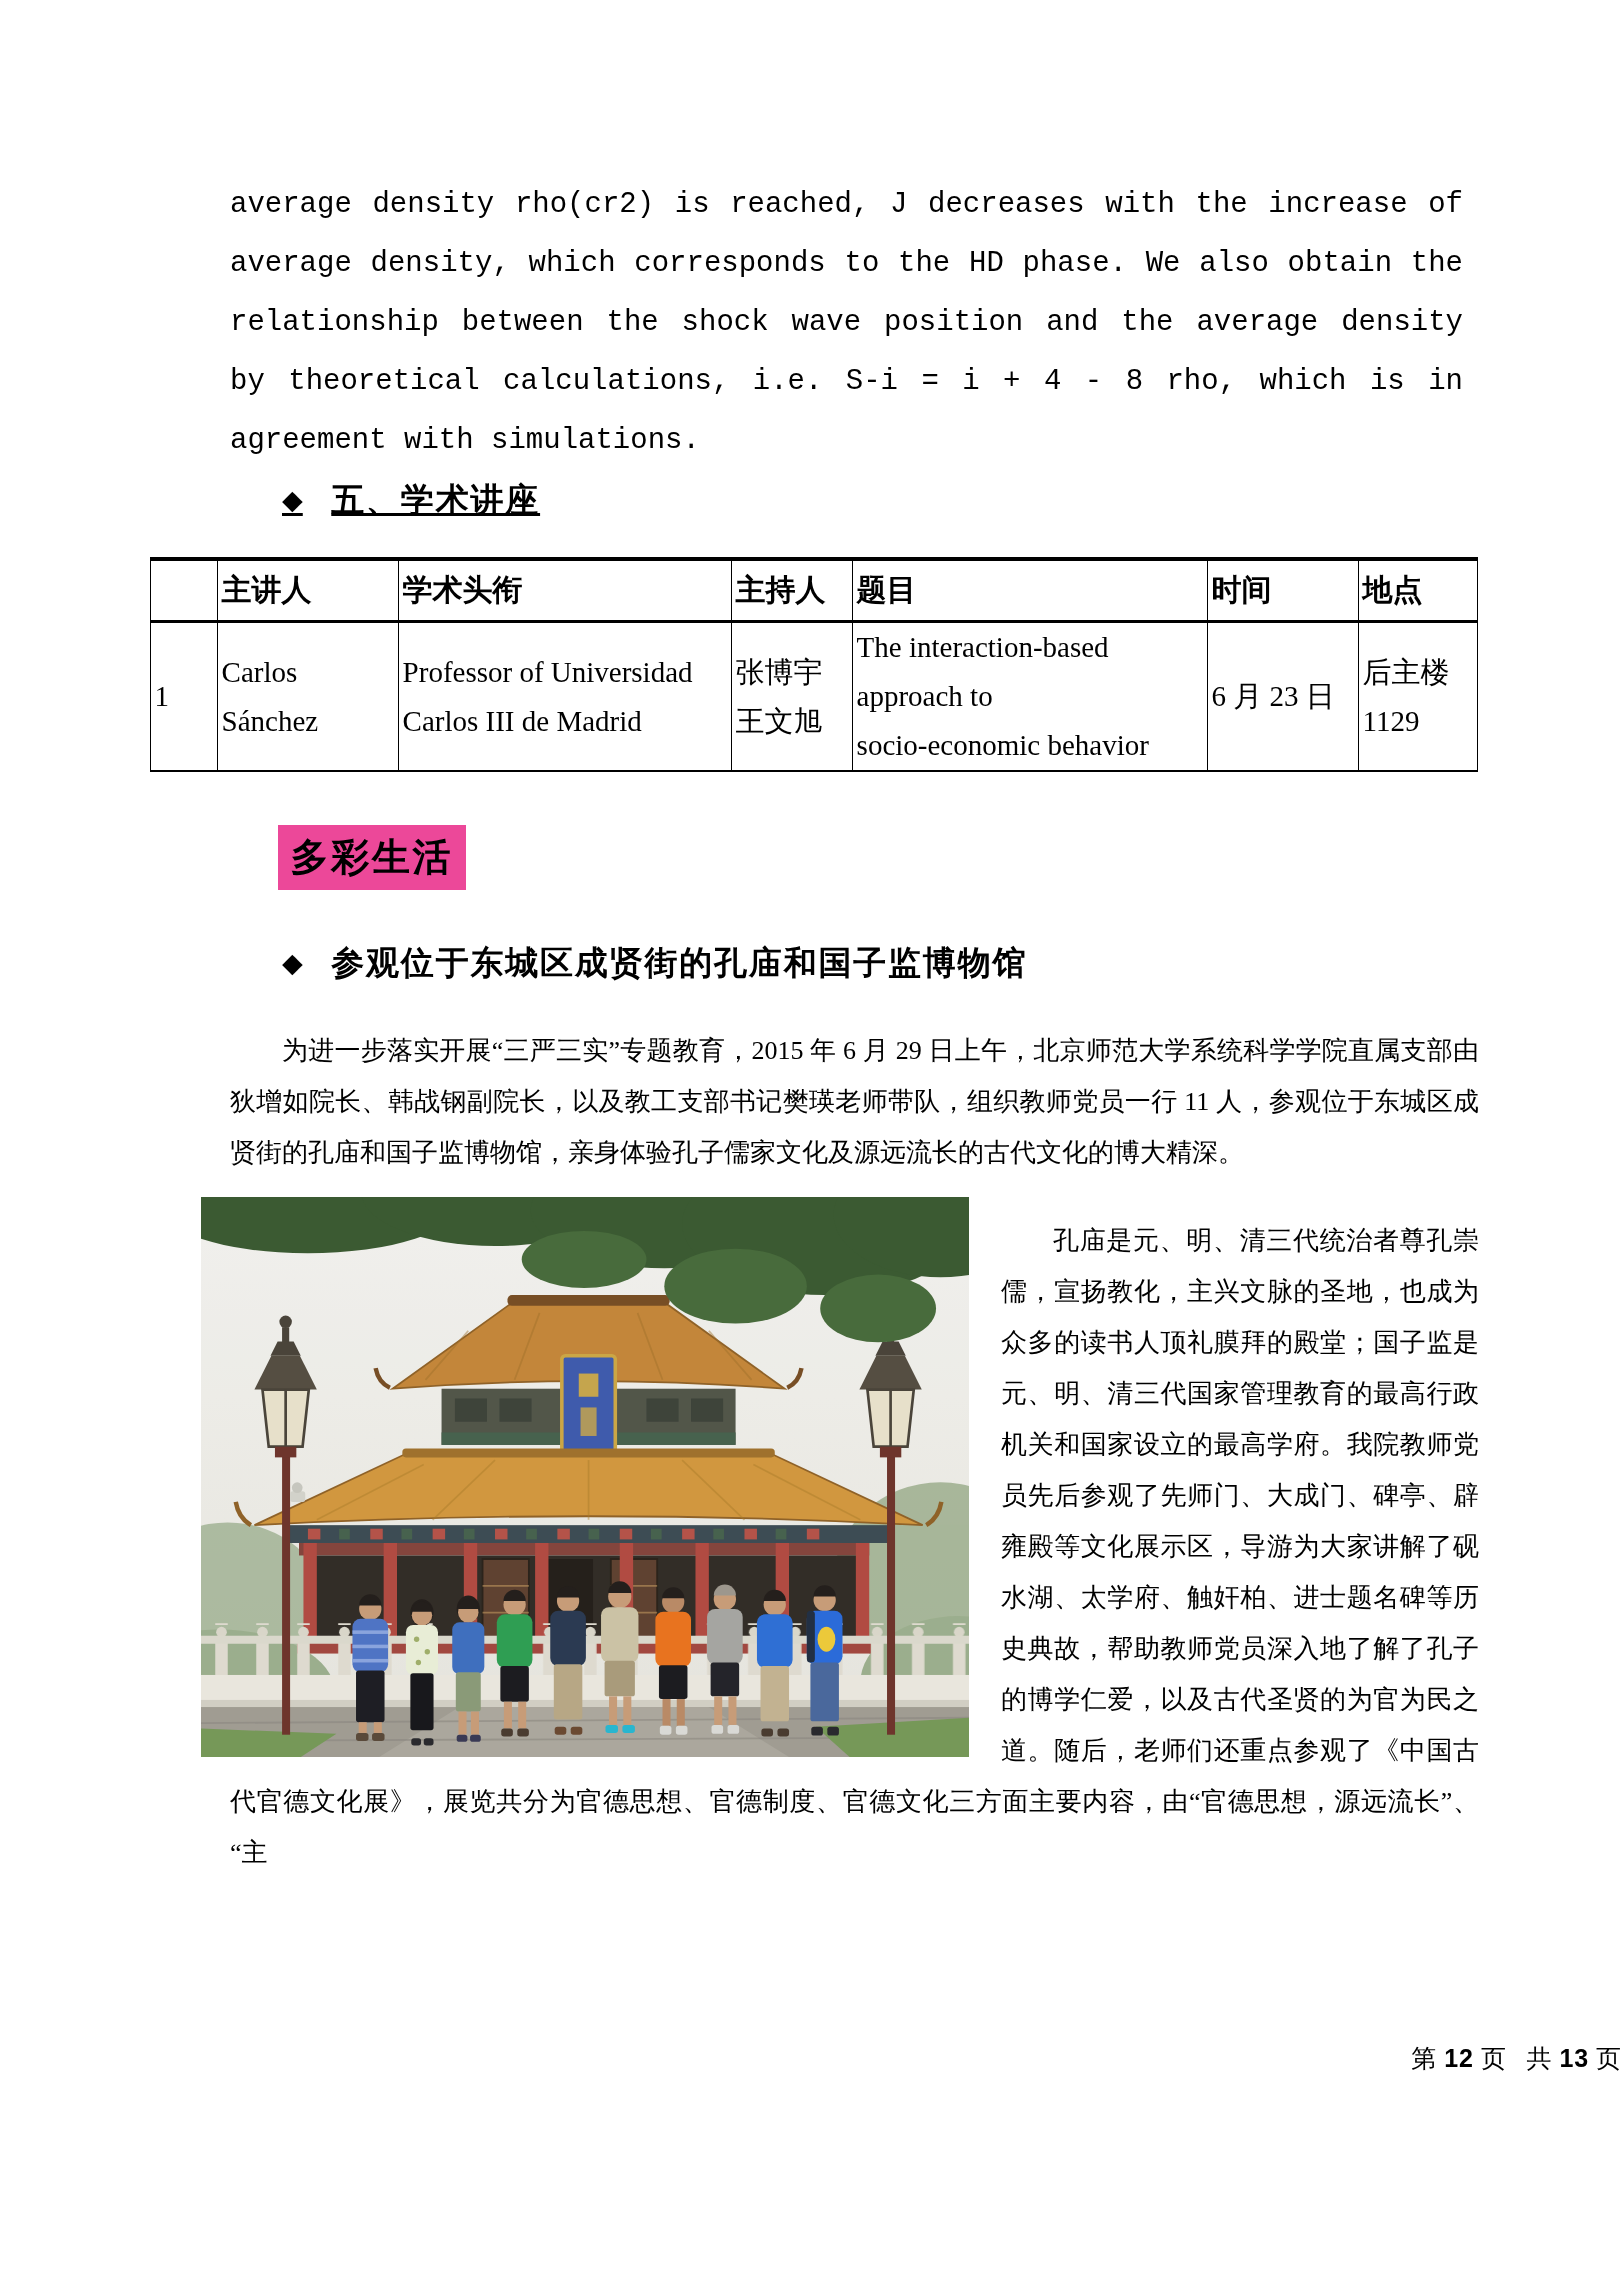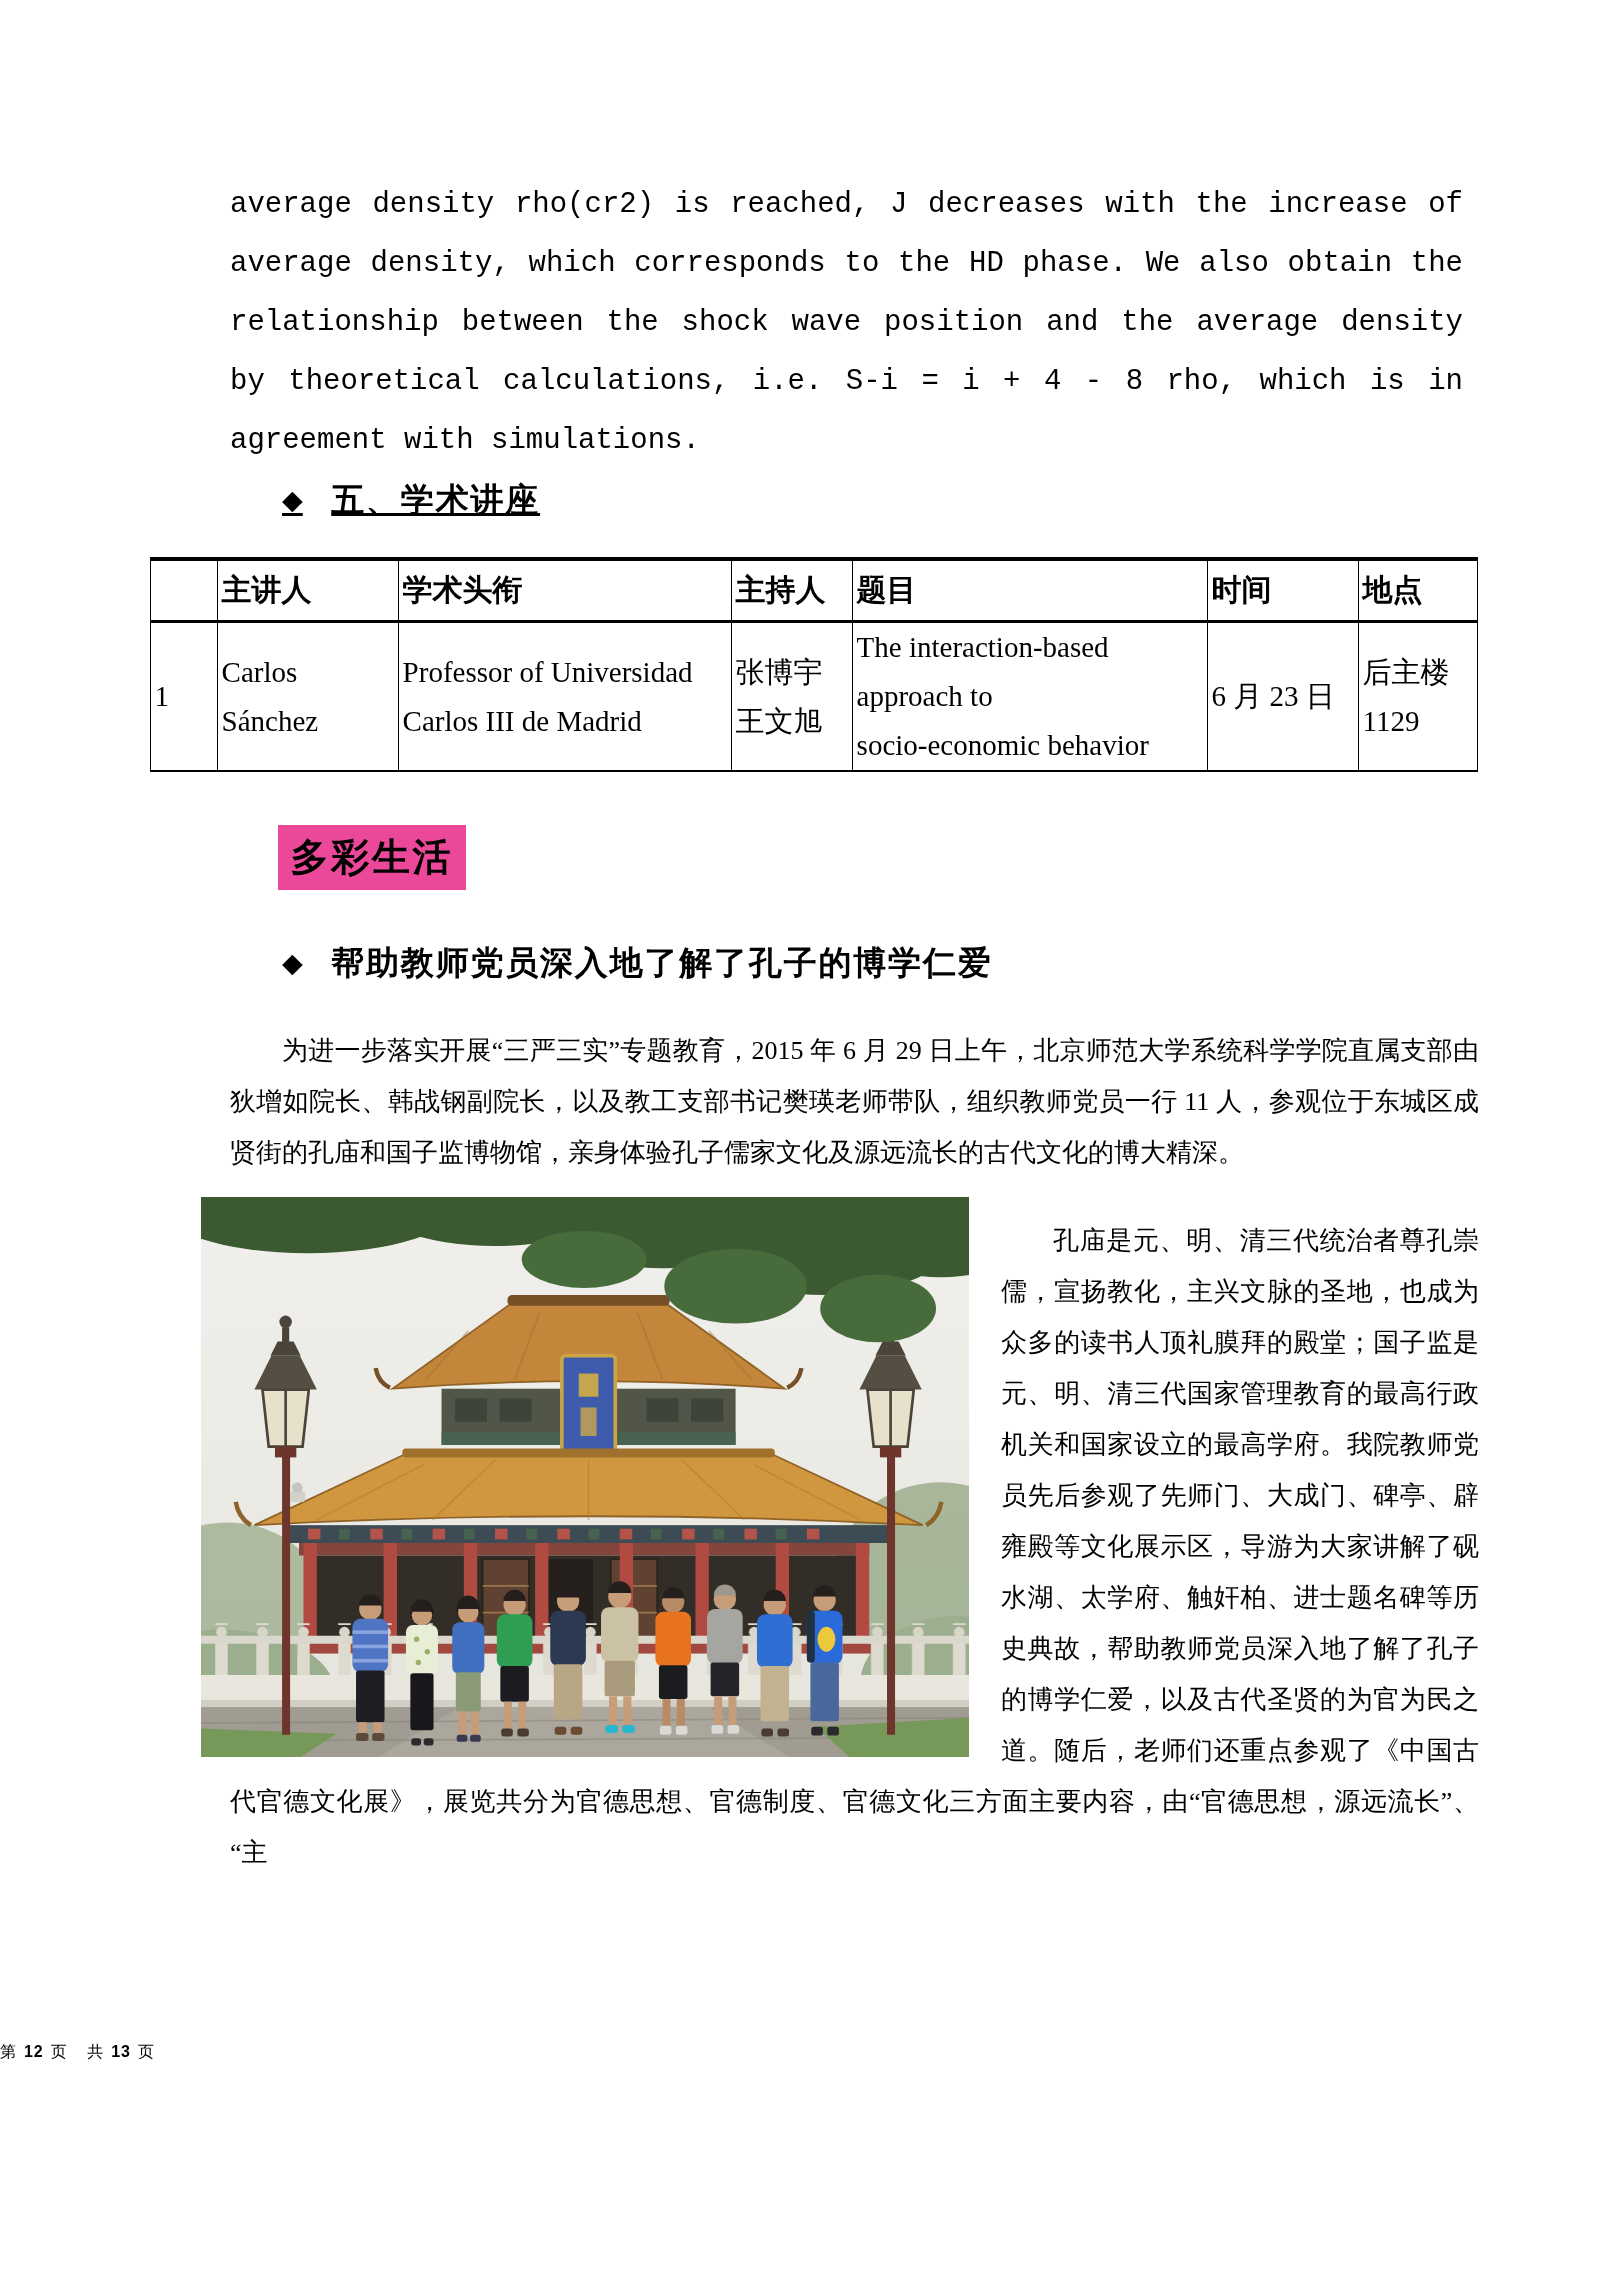--- a/index.html
+++ b/index.html
@@ -51,22 +51,22 @@
   #cnblock p{margin:0;}
   .indent2{text-indent:2em;}
   #para2-wrap{margin-top:37px;text-indent:2em;}
   .photo-float{
     float:left;width:768px;height:560px;
     margin:-18px 32px 0 -29px;
   }
   .photo-float svg{display:block;width:768px;height:560px;}
   
   #footer{
-    left:0;top:2042px;width:1622px;text-align:left;
-    font-size:16px;letter-spacing:0.9px;
+    left:0;top:2042px;width:1622px;text-align:right;
+    font-size:25px;letter-spacing:0.9px;
   }
   #footer .pagenum{
     font-family:"Liberation Sans","DejaVu Sans",sans-serif;
     font-weight:bold;margin:0 7.1px;
   }
   #footer .gap{margin-left:19.6px;}
 </style>
 </head>
 <body>
 
@@ -112,21 +112,21 @@
         <td>6 月 23 日</td>
         <td>后主楼
 1129</td>
       </tr>
     </tbody>
   </table>
 
   <div id="life-h" class="abs">多彩生活</div>
 
   <div id="visit-h" class="abs diamond-heading">
-    <span class="bullet">◆</span><span>帮助教师党员深入地了解了孔子的博学仁爱</span>
+    <span class="bullet">◆</span><span>参观位于东城区成贤街的孔庙和国子监博物馆</span>
   </div>
 
   <div id="cnblock" class="abs">
     <p class="indent2">为进一步落实开展“三严三实”专题教育，2015 年 6 月 29 日上午，北京师范大学系统科学学院直属支部由狄增如院长、韩战钢副院长，以及教工支部书记樊瑛老师带队，组织教师党员一行 11 人，参观位于东城区成贤街的孔庙和国子监博物馆，亲身体验孔子儒家文化及源远流长的古代文化的博大精深。</p>
     <div id="para2-wrap">
       <span class="photo-float">
         <svg viewBox="0 0 862 628" preserveAspectRatio="none" role="img">
           <defs>
             <linearGradient id="skyg" x1="0" y1="0" x2="0" y2="1">
               <stop offset="0" stop-color="#f1f0ec"></stop>

